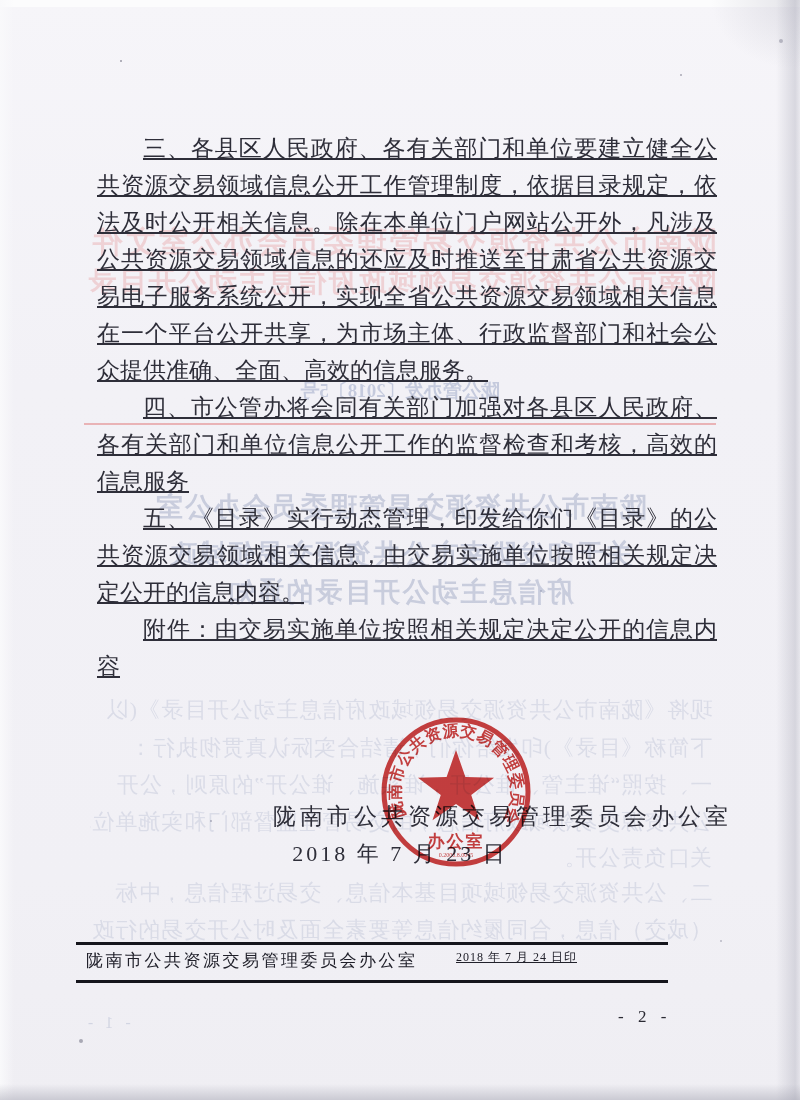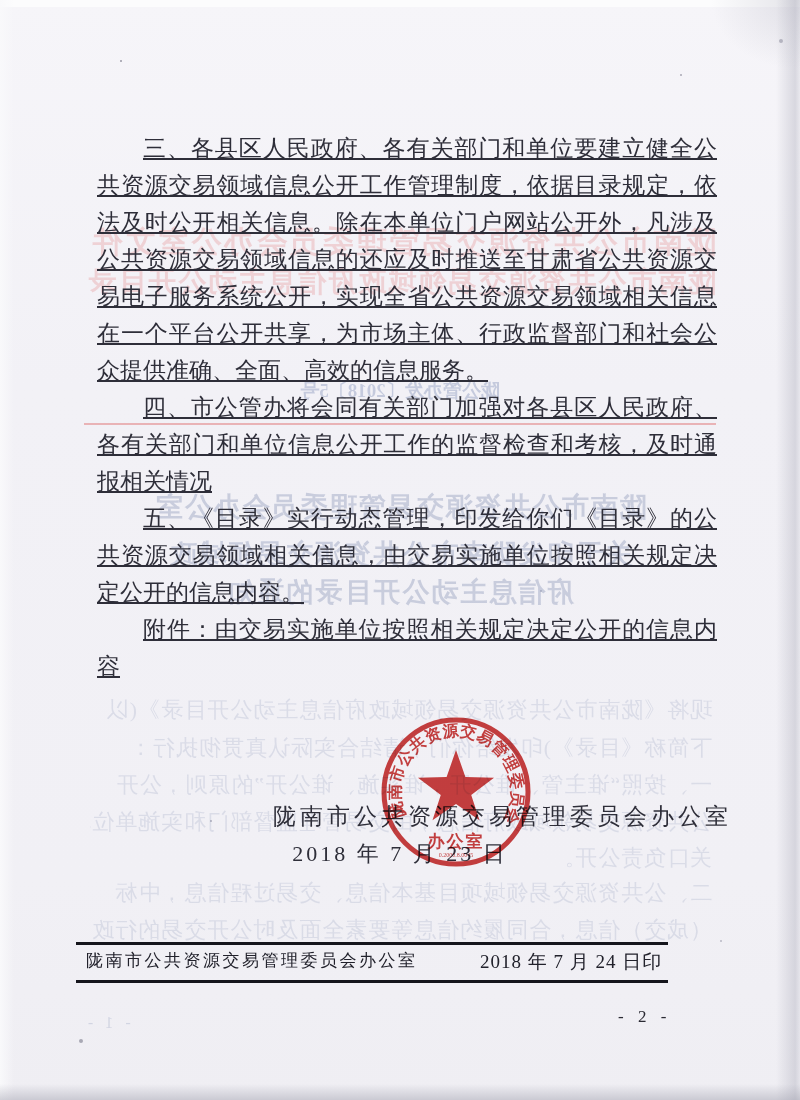--- a/index.html
+++ b/index.html
@@ -57,22 +57,22 @@
 
   .seal { position:absolute; left:364px; top:700px; width:184px; height:184px;
           mix-blend-mode:multiply; opacity:.92; }
 
   
   .footer-line   { position:absolute; left:76px; width:592px; height:3px; background:#15151c; }
   .fl-top        { top:942px; }
   .fl-bottom     { top:980px; }
   .footer-issuer { position:absolute; left:86px;  top:949px; font-size:17px;
                    letter-spacing:2.5px; color:#21212b; white-space:nowrap; }
-  .footer-date   { position:absolute; left:480px; top:949px; font-size:19px;
-                   letter-spacing:1px; color:#21212b; white-space:nowrap; }
+  .footer-date   { position:absolute; left:456px; top:949px; font-size:12px;
+                   letter-spacing:1px; color:#21212b; white-space:nowrap;text-decoration:underline; }
   .page-number   { position:absolute; left:618px; top:1007px; font-size:17px;
                    letter-spacing:5px; color:#2a2a33; white-space:nowrap; }
 </style>
 </head>
 <body>
 
 <div class="page">
 
   <div class="edge-top"></div>
   <div class="edge-left"></div>
@@ -92,21 +92,21 @@
   <div class="bleed bt-line bt-b2">下简称《目录》)印发给你们，请结合实际认真贯彻执行：</div>
   <div class="bleed bt-line bt-b3">一、按照“谁主管、谁公开，谁实施、谁公开”的原则，公开</div>
   <div class="bleed bt-line bt-b4">公共资源交易领域政府信息，由交易管理监督部门和实施单位相</div>
   <div class="bleed bt-line bt-b5">关口负责公开。</div>
   <div class="bleed bt-line bt-b6">二、公共资源交易领域项目基本信息、交易过程信息，中标</div>
   <div class="bleed bt-line bt-b7">（成交）信息，合同履约信息等要素全面及时公开交易的行政</div>
   <div class="bleed bt-pagenum">- 1 -</div>
 
   <div class="body-text">
     <p>三、各县区人民政府、各有关部门和单位要建立健全公共资源交易领域信息公开工作管理制度，依据目录规定，依法及时公开相关信息。除在本单位门户网站公开外，凡涉及公共资源交易领域信息的还应及时推送至甘肃省公共资源交易电子服务系统公开，实现全省公共资源交易领域相关信息在一个平台公开共享，为市场主体、行政监督部门和社会公众提供准确、全面、高效的信息服务。</p>
-    <p>四、市公管办将会同有关部门加强对各县区人民政府、各有关部门和单位信息公开工作的监督检查和考核，及时通报相关情况</p>
+    <p>四、市公管办将会同有关部门加强对各县区人民政府、各有关部门和单位信息公开工作的监督检查和考核，高效的信息服务</p>
     <p>五、《目录》实行动态管理，印发给你们《目录》的公共资源交易领域相关信息，由交易实施单位按照相关规定决定公开的信息内容。</p>
     <p class="attachment">附件：由交易实施单位按照相关规定决定公开的信息内容</p>
   </div>
 
   <div class="sig-org">陇南市公共资源交易管理委员会办公室</div>
   <div class="sig-date">2018 年 7 月 23 日</div>
 
   <svg class="seal" viewBox="0 0 184 184">
     <circle cx="92" cy="92" r="72" fill="none" stroke="#c9302f" stroke-width="5"></circle>
     <path id="sealArc" d="M 41.2 115.7 A 56 56 0 1 1 142.7 115.7" fill="none"></path>

